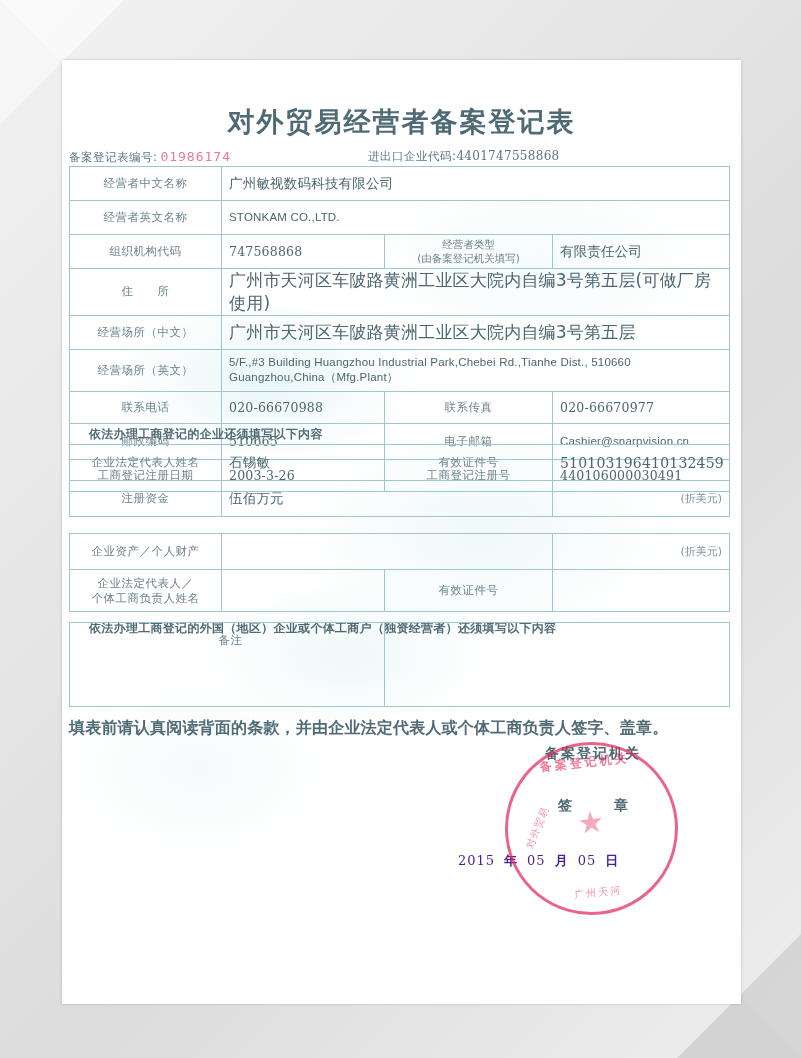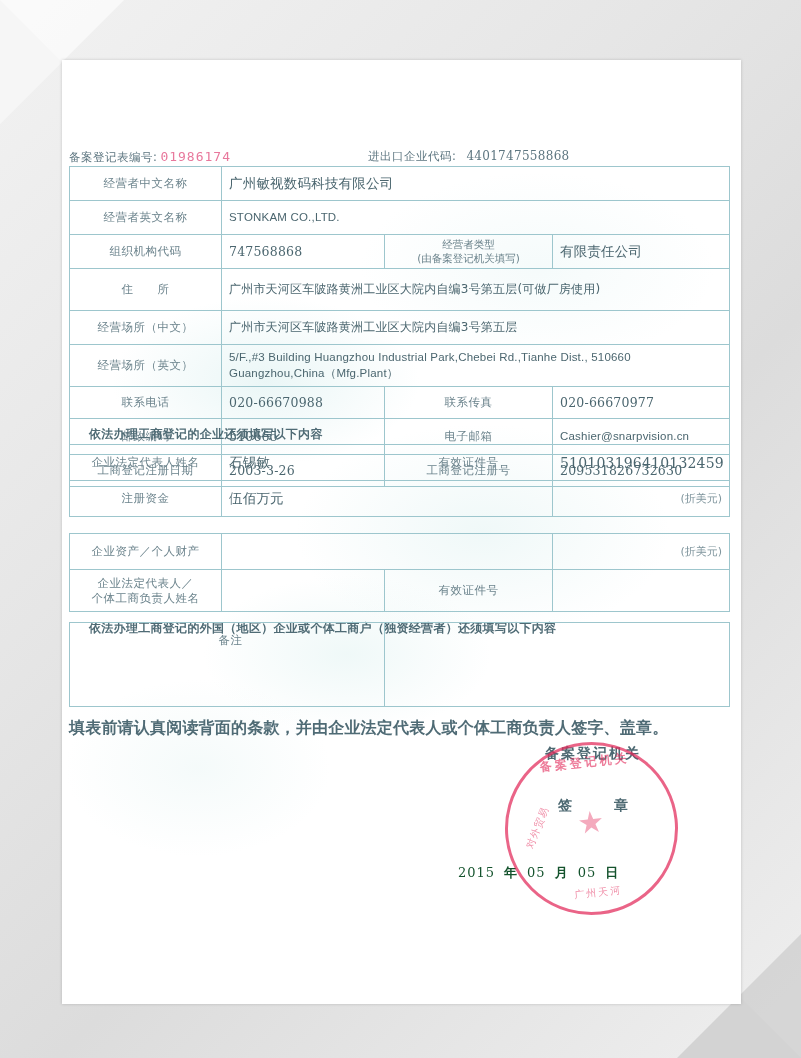--- a/index.html
+++ b/index.html
@@ -106,21 +106,20 @@
     font-family: "DejaVu Sans Mono", "Liberation Mono", monospace;
     font-size: 13px;
     letter-spacing: 1px;
     margin-left: 3px;
   }
   #enterprise-code {
     color: #5d7680;
     font-family: "DejaVu Serif", "Liberation Serif", serif;
     font-size: 12px;
     letter-spacing: .3px;
-    margin-left: 10px;
   }
 
   
   .tbl {
     position: absolute;
     left: 7px;
     width: 660px;
     border-collapse: collapse;
     table-layout: fixed;
   }
@@ -130,21 +129,21 @@
     vertical-align: middle;
     font-size: 11.5px;
     color: #5b747e;
   }
   td.lbl {
     text-align: center;
     letter-spacing: .5px;
     color: #6b838c;
   }
   td.val {
-    font-size: 12px;
+    font-size: 17px;
     color: #4b666f;
     letter-spacing: .2px;
   }
   td.val.serifnum {
     font-family: "DejaVu Serif", "Liberation Serif", serif;
     font-size: 12.5px;
   }
   td.val.latin {
     font-family: "Liberation Sans", "DejaVu Sans", sans-serif;
     font-size: 11.5px;
@@ -216,25 +215,24 @@
     letter-spacing: 14px;
     text-indent: 14px;
     font-weight: bold;
   }
   #date-line {
     position: absolute;
     left: 396px;
     top: 792px;
     width: 265px;
     font-size: 13px;
-    color: #14532d;
+    color: #4c1d95;
     font-family: "DejaVu Serif", "Liberation Serif", serif;
     letter-spacing: 1px;
     white-space: nowrap;
-    margin-top: 12px;
   }
   #date-line .dnum { font-family: "DejaVu Serif","Liberation Serif",serif; }
   #date-line .dch  { font-family: "DejaVu Sans","Liberation Sans",sans-serif; font-weight: bold; margin: 0 9px; }
 
   
   #stamp {
     position: absolute;
     left: 443px;
     top: 682px;
     width: 167px;
@@ -288,20 +286,21 @@
 </head>
 <body>
 
 <div id="scan-frame">
   <div id="frame-bevel-tl"></div>
   <div id="frame-bevel-br"></div>
 
   <div id="paper">
     <div id="doc">
 
+      <div id="title">对外贸易经营者备案登记表</div>
 
       <div id="hdr-left" class="hdr-row">
         <span class="hdr-label">备案登记表编号:</span><span id="reg-number">01986174</span>
       </div>
       <div id="hdr-right" class="hdr-row">
         <span class="hdr-label">进出口企业代码:</span><span id="enterprise-code">4401747558868</span>
       </div>
 
       <table id="tbl-main" class="tbl">
         <colgroup>
@@ -349,21 +348,21 @@
           <tr style="height:36px">
             <td class="lbl">邮政编码</td>
             <td class="val serifnum">510665</td>
             <td class="lbl">电子邮箱</td>
             <td class="val latin">Cashier@snarpvision.cn</td>
           </tr>
           <tr style="height:32px">
             <td class="lbl">工商登记注册日期</td>
             <td class="val serifnum">2003-3-26</td>
             <td class="lbl">工商登记注册号</td>
-            <td class="val serifnum">209531826732630</td>
+            <td class="val serifnum">440106000030491</td>
           </tr>
         </tbody>
       </table>
 
       <div id="heading-legal" class="section-heading">依法办理工商登记的企业还须填写以下内容</div>
 
       <table id="tbl-legal" class="tbl">
         <colgroup>
           <col style="width:152px">
           <col style="width:163px">

